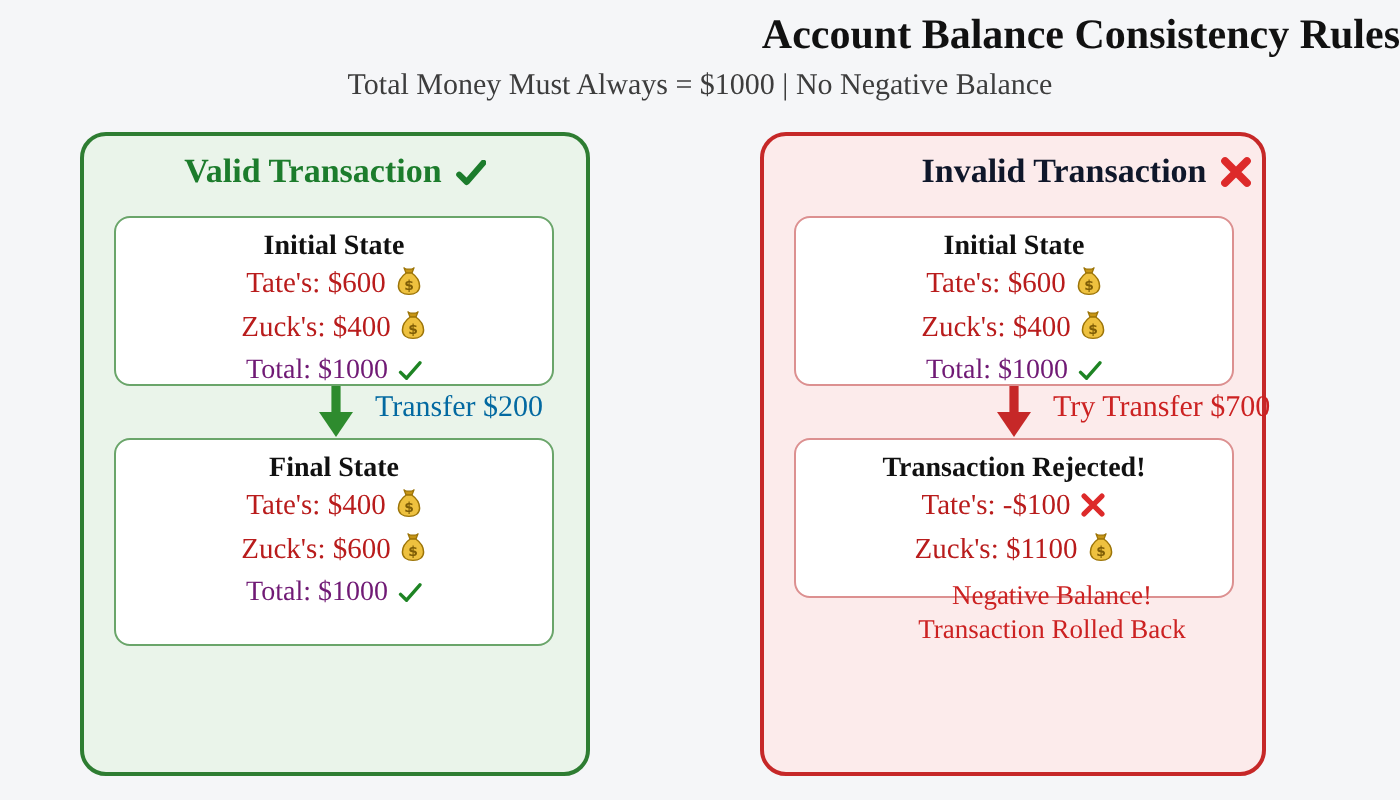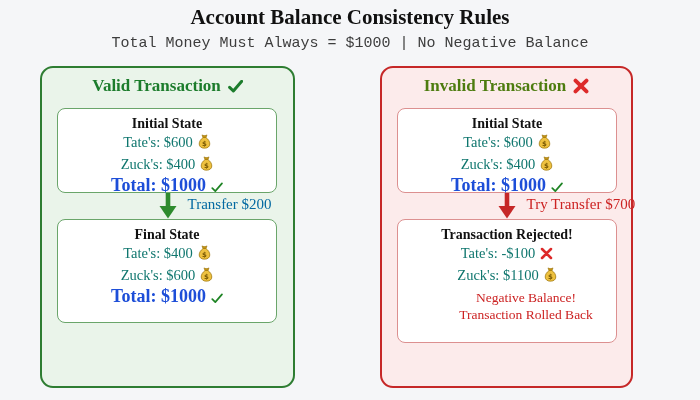--- a/index.html
+++ b/index.html
@@ -8,64 +8,64 @@
     background: #f5f6f8;
     font-family: "Liberation Serif", serif;
     position: relative;
     overflow: hidden;
     color: #111;
   }
 
   
   .page-title {
     position: absolute; top: 5px; left: 0; width: 700px;
-    text-align: center;
+    text-align: right;
     font-size: 21px; font-weight: bold; color: #111;
   }
   .page-subtitle {
     position: absolute; top: 35px; left: 0; width: 700px;
     text-align: center;
-    font-size: 15px; color: #3d3d3d; font-family: Liberation Mono, monospace;
+    font-size: 15px; color: #3d3d3d;
   }
 
   
   .panel {
     position: absolute; top: 66px;
     height: 322px;
     border: 2px solid; border-radius: 13px;
     box-sizing: border-box;
   }
   .panel.valid   { left: 40px;  width: 255px; background: #eaf4ea; border-color: #2e7d32; }
   .panel.invalid { left: 380px; width: 253px; background: #fcebeb; border-color: #c62828; }
 
   .panel-heading {
     position: absolute; top: 8px; left: 0; width: 100%;
     display: flex; justify-content: center; align-items: center; gap: 7px;
     font-size: 17px; font-weight: bold;
   }
   .valid .panel-heading   { color: #1c7c2c; }
-  .invalid .panel-heading { color: #4d7c0f; }
+  .invalid .panel-heading { color: #0f172a; padding-left: 37px; }
 
   
   .state-box {
     position: absolute; left: 15px; width: 220px;
     background: #ffffff;
     border: 1px solid; border-radius: 8px;
     box-sizing: border-box;
     text-align: center;
   }
   .valid .state-box   { border-color: #6aa56a; }
   .invalid .state-box { border-color: #dc9090; }
   .box-top    { top: 40px;  height: 85px; }
   .box-bottom { top: 151px; height: 104px; }
-  .invalid .box-bottom { height: 124px; text-align: center; }
+  .invalid .box-bottom { height: 80px; text-align: center; }
 
   .box-title { margin-top: 6px; font-size: 14px; font-weight: bold; line-height: 17px; color: #111; }
-  .balance-row { font-size: 14.5px; line-height: 21.5px; color: #0f766e; white-space: nowrap; }
-  .total-row { font-size: 18px; line-height: 19px; color: #1d4ed8; margin-top: 1px; white-space: nowrap; font-weight: bold; }
+  .balance-row { font-size: 14.5px; line-height: 21.5px; color: #b91c1c; white-space: nowrap; }
+  .total-row { font-size: 14px; line-height: 19px; color: #701a75; margin-top: 1px; white-space: nowrap; }
   .error-row { font-size: 13.5px; line-height: 17px; color: #cc2222; white-space: nowrap; margin-left: 38px; }
   .error-row.first { margin-top: 3px; }
 
   
   .arrow-zone { position: absolute; top: 125px; left: 0; width: 100%; height: 26px; }
   .flow-arrow { position: absolute; left: 50%; transform: translateX(-50%); top: 0; }
   .valid .flow-arrow   { color: #2e8b2e; }
   .invalid .flow-arrow { color: #c62828; }
   .arrow-label {
     position: absolute; left: calc(50% + 20px); top: 3px;

